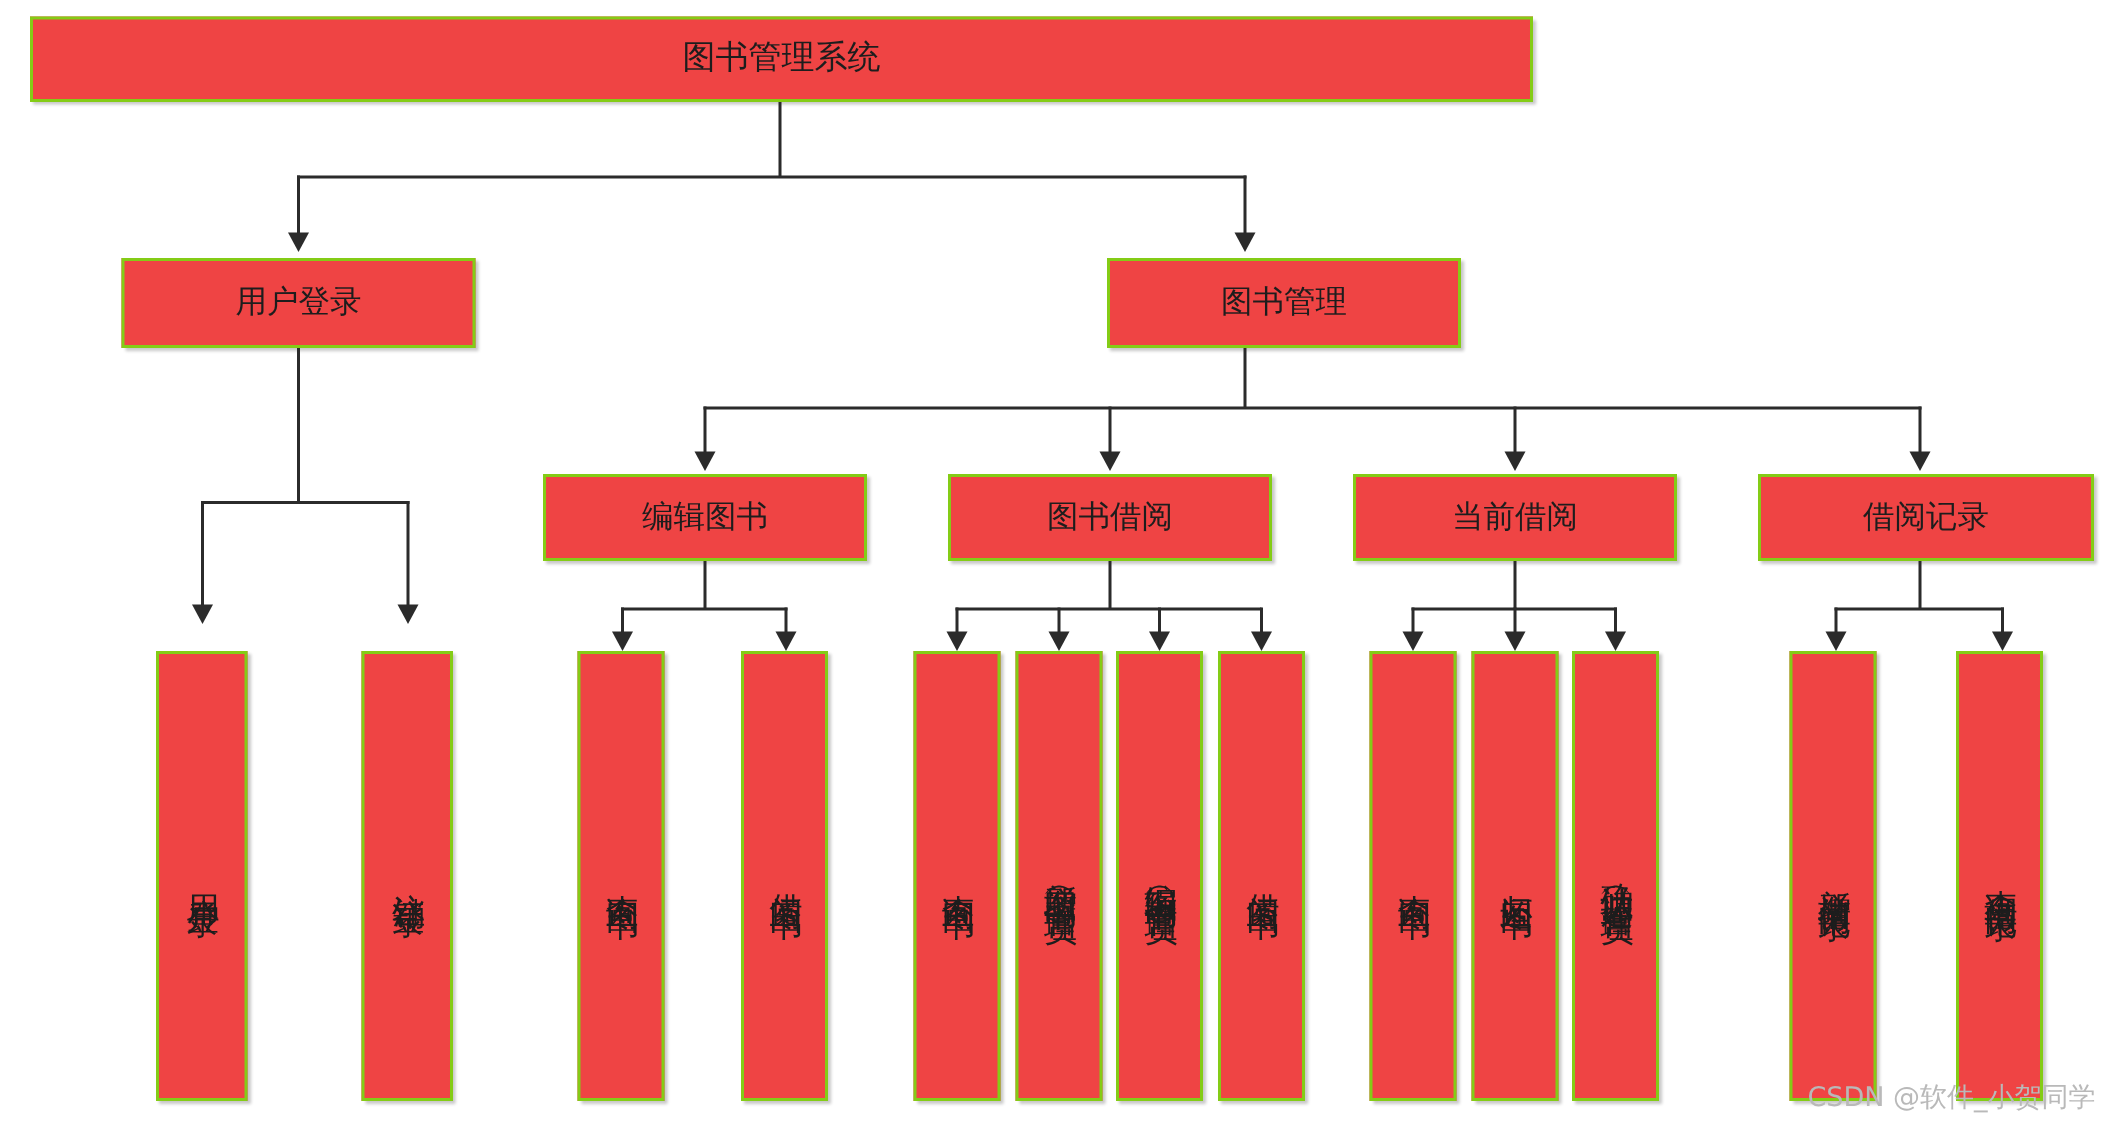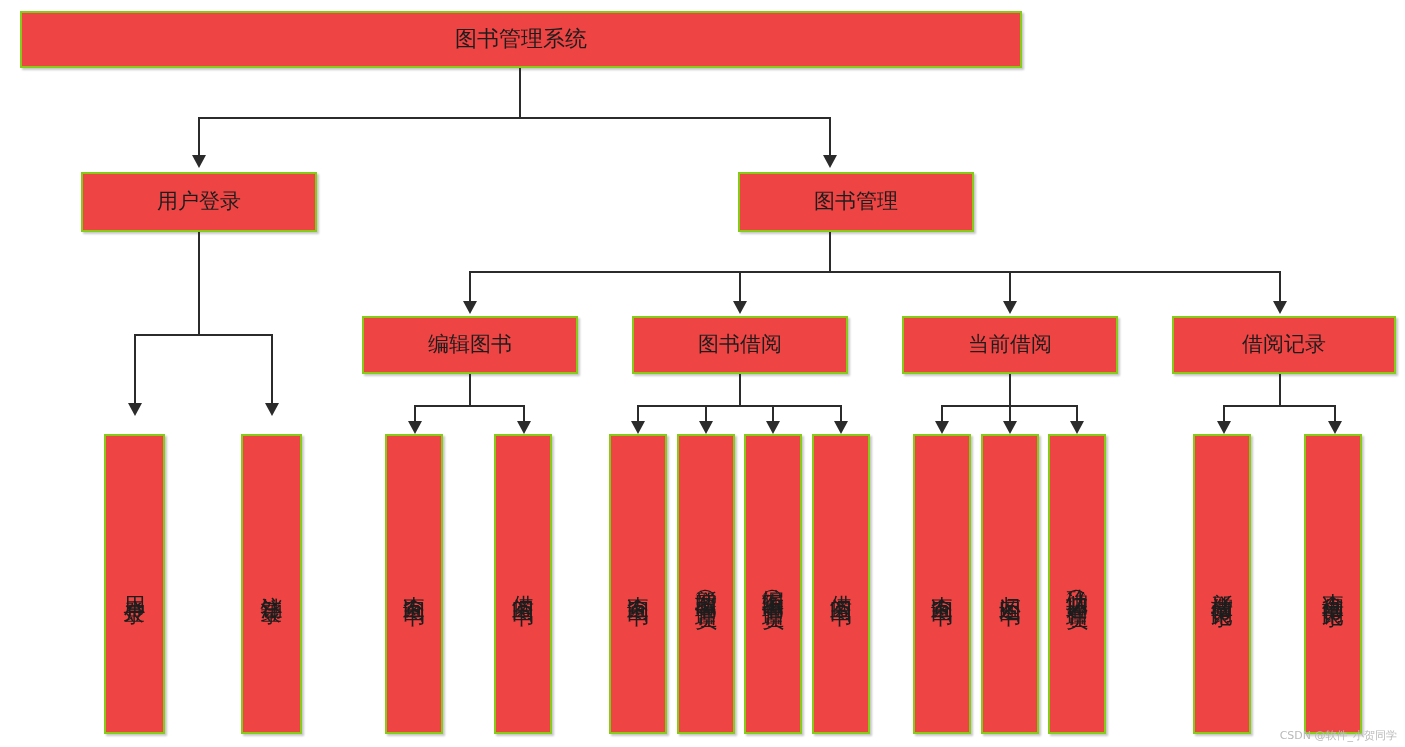--- a/index.html
+++ b/index.html
@@ -75,21 +75,21 @@
     height: 0;
     border-left: 7px solid transparent;
     border-right: 7px solid transparent;
     border-top: 13px solid #2b2b2b;
   }
   
   #watermark {
     position: absolute;
     right: 8px;
     bottom: 4px;
-    font-size: 11px;
+    font-size: 18px;
     color: #b9b9b9;
     white-space: nowrap;
     user-select: none;
   }
 </style>
 </head>
 <body>
 
 <div id="canvas">
 

